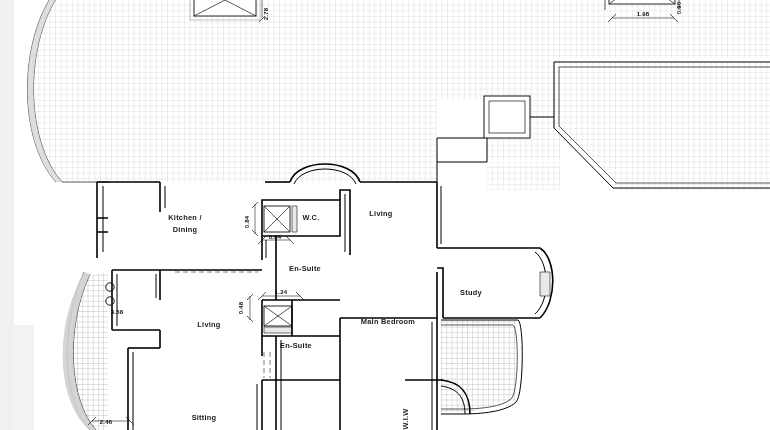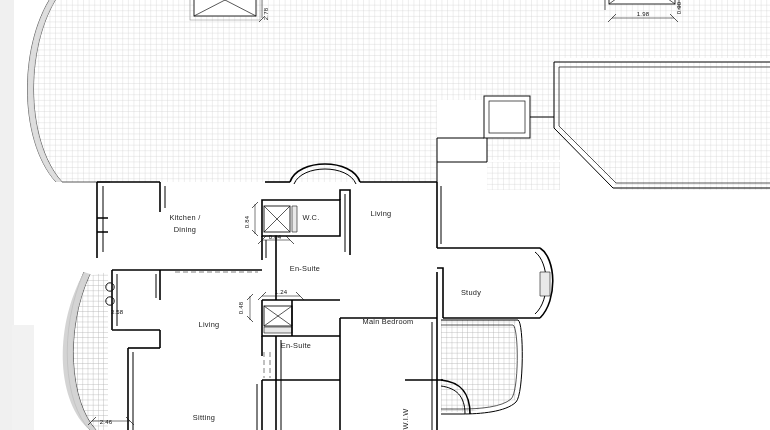--- a/index.html
+++ b/index.html
@@ -1,18 +1,18 @@
 <!DOCTYPE html>
 <html><head>
 <meta charset="utf-8">
 <style>
   html,body{margin:0;padding:0;background:#ffffff;}
   body{width:770px;height:430px;overflow:hidden;
        font-family:"Liberation Sans","DejaVu Sans",sans-serif;}
-  #plan-root{position:relative;width:770px;height:430px;background:#fff;}
+  #plan-root{position:relative;width:770px;height:430px;background:#fff;font-weight:bold;}
   svg{display:block;}
   .room-label{font-family:"Liberation Sans","DejaVu Sans",sans-serif;
               font-size:7.4px;fill:#1a1a1a;text-anchor:middle;
               letter-spacing:.25px;}
   .dim-label{font-family:"Liberation Sans","DejaVu Sans",sans-serif;
              font-size:6px;fill:#111;text-anchor:middle;letter-spacing:.2px;}
   .wall{fill:none;stroke:#000;stroke-width:1.6;}
   .wall-thin{fill:none;stroke:#000;stroke-width:1;}
   .wall-hair{fill:none;stroke:#111;stroke-width:.7;}
   .dash{fill:none;stroke:#4a4a4a;stroke-width:.7;stroke-dasharray:5 3;}

